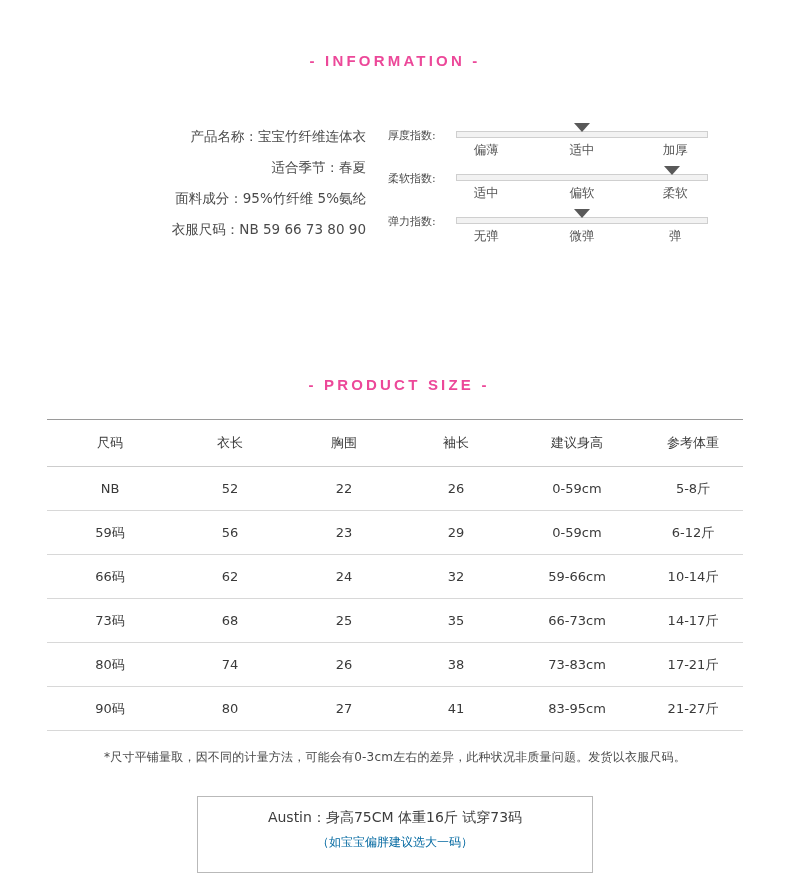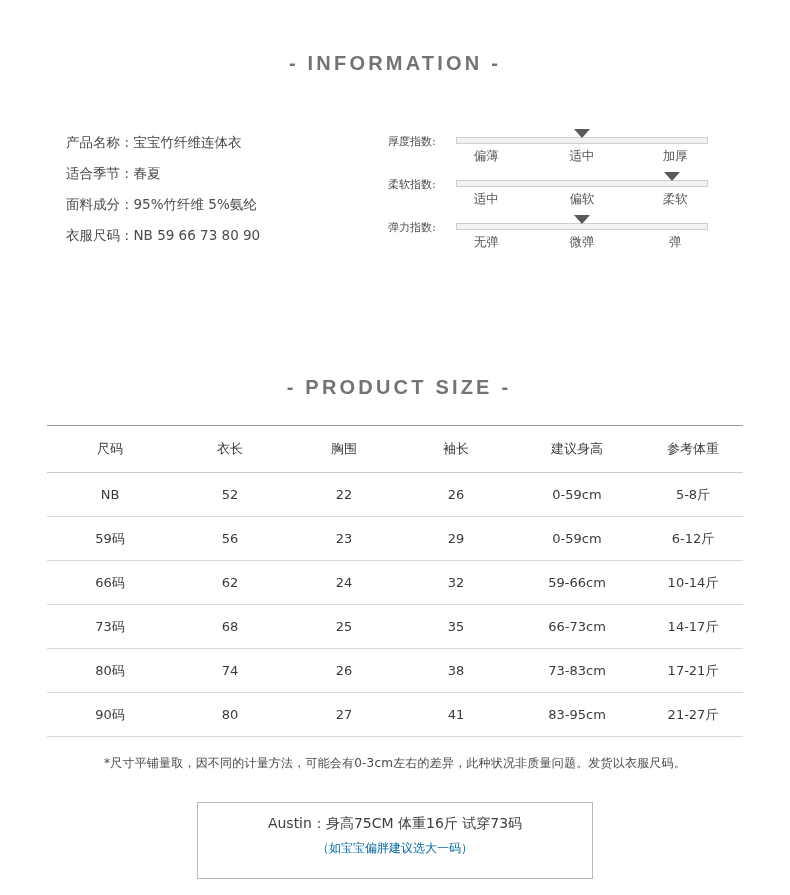--- a/index.html
+++ b/index.html
@@ -14,39 +14,40 @@
     color: #333333;
     position: relative;
     overflow: hidden;
   }
 
   
   .section-heading {
     text-align: center;
     font-family: "Liberation Sans", sans-serif;
     font-weight: bold;
-    font-size: 20px;
+    font-size: 15px;
     letter-spacing: 3.2px;
-    color: #737373;
+    color: #ec4899;
   }
   #information-heading { margin-top: 52px; }
   #product-size-heading { margin-top: 0; padding-left: 8px; }
 
   
   .info-section {
     position: relative;
     height: 175px;
     margin-top: 52px;
   }
 
   .info-left {
     position: absolute;
     left: 66px;
     top: 0;
     width: 300px;
+    text-align: right;
   }
   .info-line {
     font-size: 13.5px;
     color: #4a4a4a;
     line-height: 31px;
     white-space: nowrap;
   }
   .info-line .info-label { color: #4a4a4a; }
   .info-line .info-value { color: #4a4a4a; }
 

